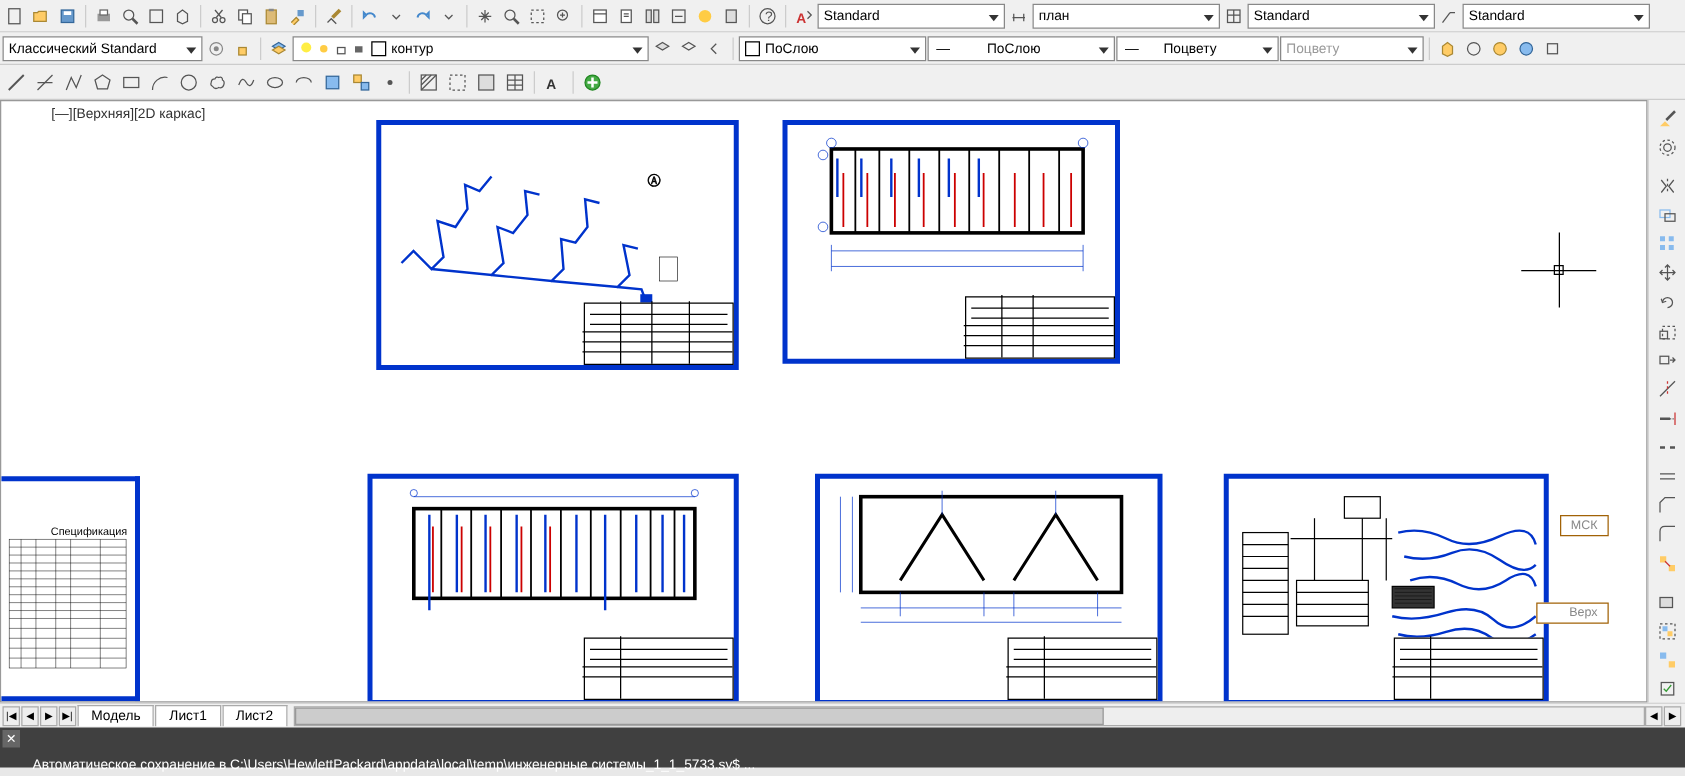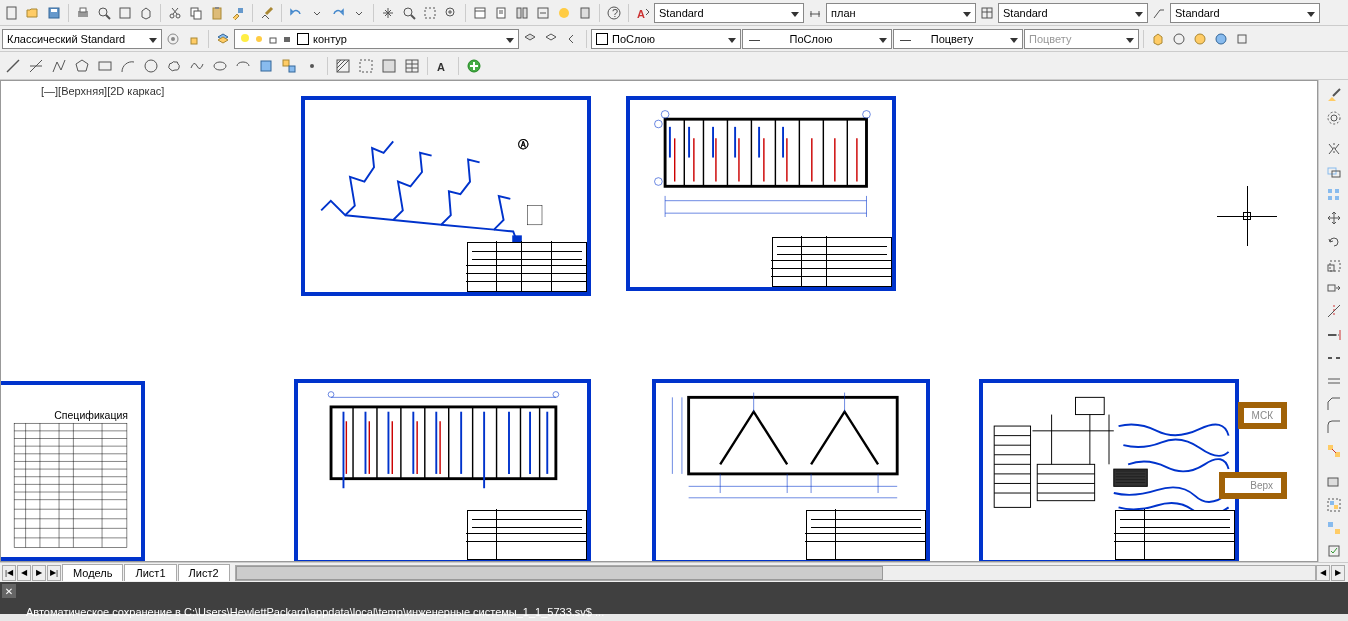--- a/index.html
+++ b/index.html
@@ -13,21 +13,21 @@
 .draw-row { display: flex; align-items: center; height: 28px; background: #f0f0f0; border-bottom: 1px solid #ccc; padding: 0 2px; gap: 1px; }
 .draw-btn { width: 22px; height: 22px; display: flex; align-items: center; justify-content: center; cursor: pointer; border: 1px solid transparent; }
 .main-area { position: relative; height: 482px; display: flex; }
 .drawing-canvas { flex: 1; background: #fff; position: relative; overflow: hidden; border: 1px solid #999; }
 .view-label { position: absolute; top: 4px; left: 4px; font-size: 11px; color: #333; padding-left: 36px; }
 .right-toolbar { width: 30px; background: #f0f0f0; border-left: 1px solid #ccc; display: flex; flex-direction: column; align-items: center; padding-top: 4px; gap: 2px; }
 .rt-btn { width: 22px; height: 22px; display: flex; align-items: center; justify-content: center; cursor: pointer; border: 1px solid transparent; }
 .drawing-sheet { position: absolute; border: 4px solid #0033cc; background: #fff; }
 .sheet1 { left: 300px; top: 15px; width: 290px; height: 200px; }
 .sheet2 { left: 625px; top: 15px; width: 270px; height: 195px; }
-.sheet3 { left: 0px; top: 300px; width: 144px; height: 180px; border-left: none; }
+.sheet3 { left: 0px; top: 300px; width: 111px; height: 180px; border-left: none; }
 .sheet4 { left: 293px; top: 298px; width: 297px; height: 185px; }
 .sheet5 { left: 651px; top: 298px; width: 278px; height: 185px; }
 .sheet6 { left: 978px; top: 298px; width: 260px; height: 185px; }
 .title-block { position: absolute; bottom: 0; right: 0; width: 120px; height: 50px; border: 1px solid #000; background: #fff; }
 .title-block::before { content: ''; position: absolute; top: 8px; left: 4px; right: 4px; height: 1px; background: #000; }
 .title-block::after { content: ''; position: absolute; top: 16px; left: 4px; right: 4px; height: 1px; background: #000; }
 .tb-extra-lines { position: absolute; bottom: 0; right: 0; width: 120px; height: 50px; }
 .tb-extra-lines div { position: absolute; background: #000; }
 .bottom-tabs { display: flex; align-items: center; height: 20px; background: #f0f0f0; border-top: 1px solid #ccc; padding: 0 2px; }
 .tab-nav-btn { width: 14px; height: 16px; border: 1px solid #aaa; background: #eee; display: flex; align-items: center; justify-content: center; margin-right: 1px; cursor: pointer; font-size: 8px; }
@@ -39,21 +39,21 @@
 .cmd-close { position: absolute; left: 2px; top: 2px; width: 14px; height: 14px; background: #666; color: #fff; display: flex; align-items: center; justify-content: center; font-size: 10px; cursor: pointer; }
 .cmd-text { margin-left: 20px; line-height: 14px; margin-top: 21px; }
 svg { display: block; }
 .curves { stroke: #0033cc; stroke-width: 2; fill: none; }
 .crosshair { position: absolute; right: 40px; top: 105px; width: 60px; height: 60px; }
 .crosshair::before { content: ''; position: absolute; left: 0; right: 0; top: 50%; height: 1px; background: #000; }
 .crosshair::after { content: ''; position: absolute; top: 0; bottom: 0; left: 50%; width: 1px; background: #000; }
 .crosshair-box { position: absolute; left: 50%; top: 50%; width: 8px; height: 8px; border: 1px solid #000; transform: translate(-50%, -50%); }
 .color-swatch { width: 12px; height: 12px; background: #fff; border: 1px solid #000; margin-right: 4px; }
 .view-buttons { position: absolute; right: 30px; bottom: 50px; }
-.view-btn-box { border: 6px solid #a16207; padding: 2px 8px; font-size: 10px; color: #888; background: #fff; margin: 2px 0; }
+.view-btn-box { border: 1px solid #a16207; padding: 2px 8px; font-size: 10px; color: #888; background: #fff; margin: 2px 0; }
 .floor-plan { position: absolute; }
 .floor-plan rect.outer { fill: none; stroke: #000; stroke-width: 3; }
 .floor-plan line.blue { stroke: #0033cc; stroke-width: 2; }
 .floor-plan line.red { stroke: #cc0000; stroke-width: 1.5; }
 </style>
 </head>
 <body>
 
 <div class="toolbar-row">
   <div class="tb-btn">

